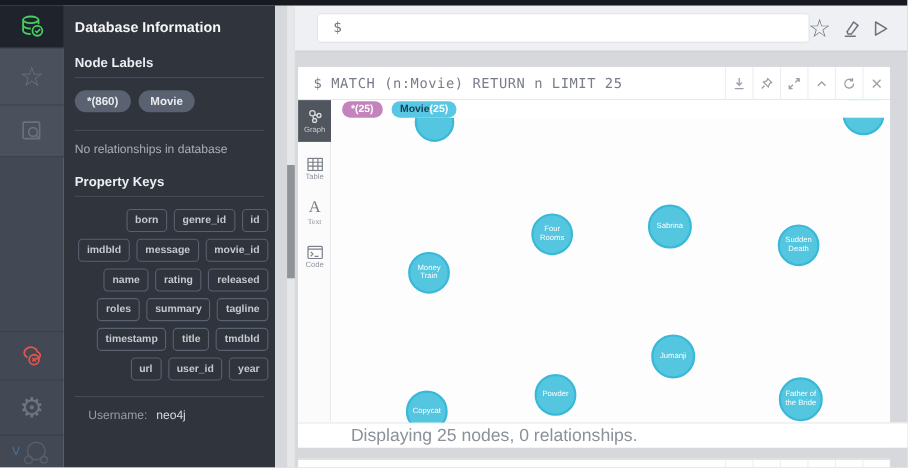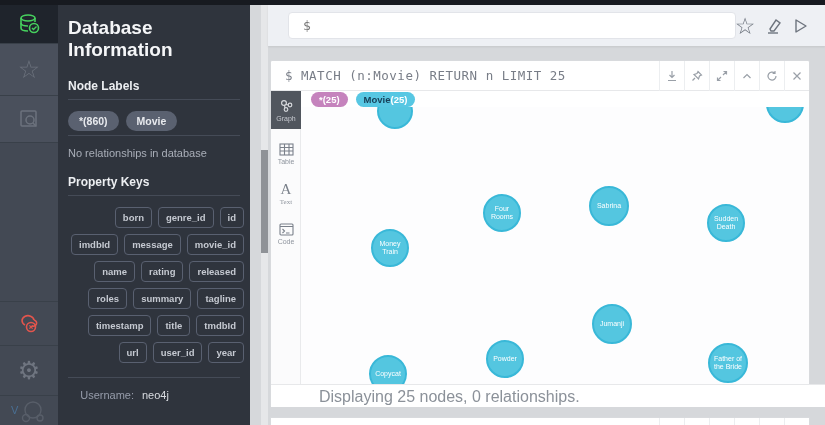--- a/index.html
+++ b/index.html
@@ -19,24 +19,24 @@
   #cell-star { height:52px; background:#4a505c; font-size:25px; }
   #cell-search { height:47px; background:#4a505c; }
   #cell-spacer { height:158px; border-bottom:none; }
   #cell-disconnect { height:45px; border-top:1px solid #394049; }
   #cell-gear { height:50px; font-size:25px; color:#6f7580; }
   #cell-logo { height:29px; border-bottom:none; align-items:flex-start; padding-top:2px; }
 
   
   #drawer { left:58px; top:5px; width:192px; height:420px; background:#2f343d;
             padding:10px 10px 0 10px; color:#dfe2e6; overflow:hidden; z-index:15; }
-  .drawer-title { font-size:19px; font-weight:bold; color:#f5f6f8; margin:2px 0 18px 0; }
+  .drawer-title { font-size:13px; font-weight:bold; color:#f5f6f8; margin:2px 0 18px 0; }
   .sec-head { font-size:12px; font-weight:bold; color:#eceef1; margin-bottom:6px; }
   .rule { border:none; border-top:1px solid #454b57; margin:0 0 11px 0; }
-  .pill-row { display:flex; gap:7px; margin-bottom:4px; }
+  .pill-row { display:flex; gap:7px; margin-bottom:16px; }
   .gray-pill { background:#5a6170; color:#e8eaee; font-size:10.5px; font-weight:bold;
                padding:4px 11px; border-radius:11px; }
   .muted { font-size:11px; color:#a9aeb8; margin-bottom:16px; }
   .chips { display:flex; flex-wrap:wrap; gap:6px; margin-bottom:14px; width:176px;justify-content:flex-end; }
   .chip { border:1px solid #596070; border-radius:4px; color:#c5c9d1; font-size:9.5px;
           font-weight:bold; padding:4px 7px; }
   .conn-row { display:flex; font-size:11px; margin-bottom:4px;align-items:flex-end; }
   .conn-label { width:66px; text-align:right; color:#969caa; margin-right:8px; }
   .conn-value { color:#d9dce1; display:flex; align-items:center; gap:4px; }
 

